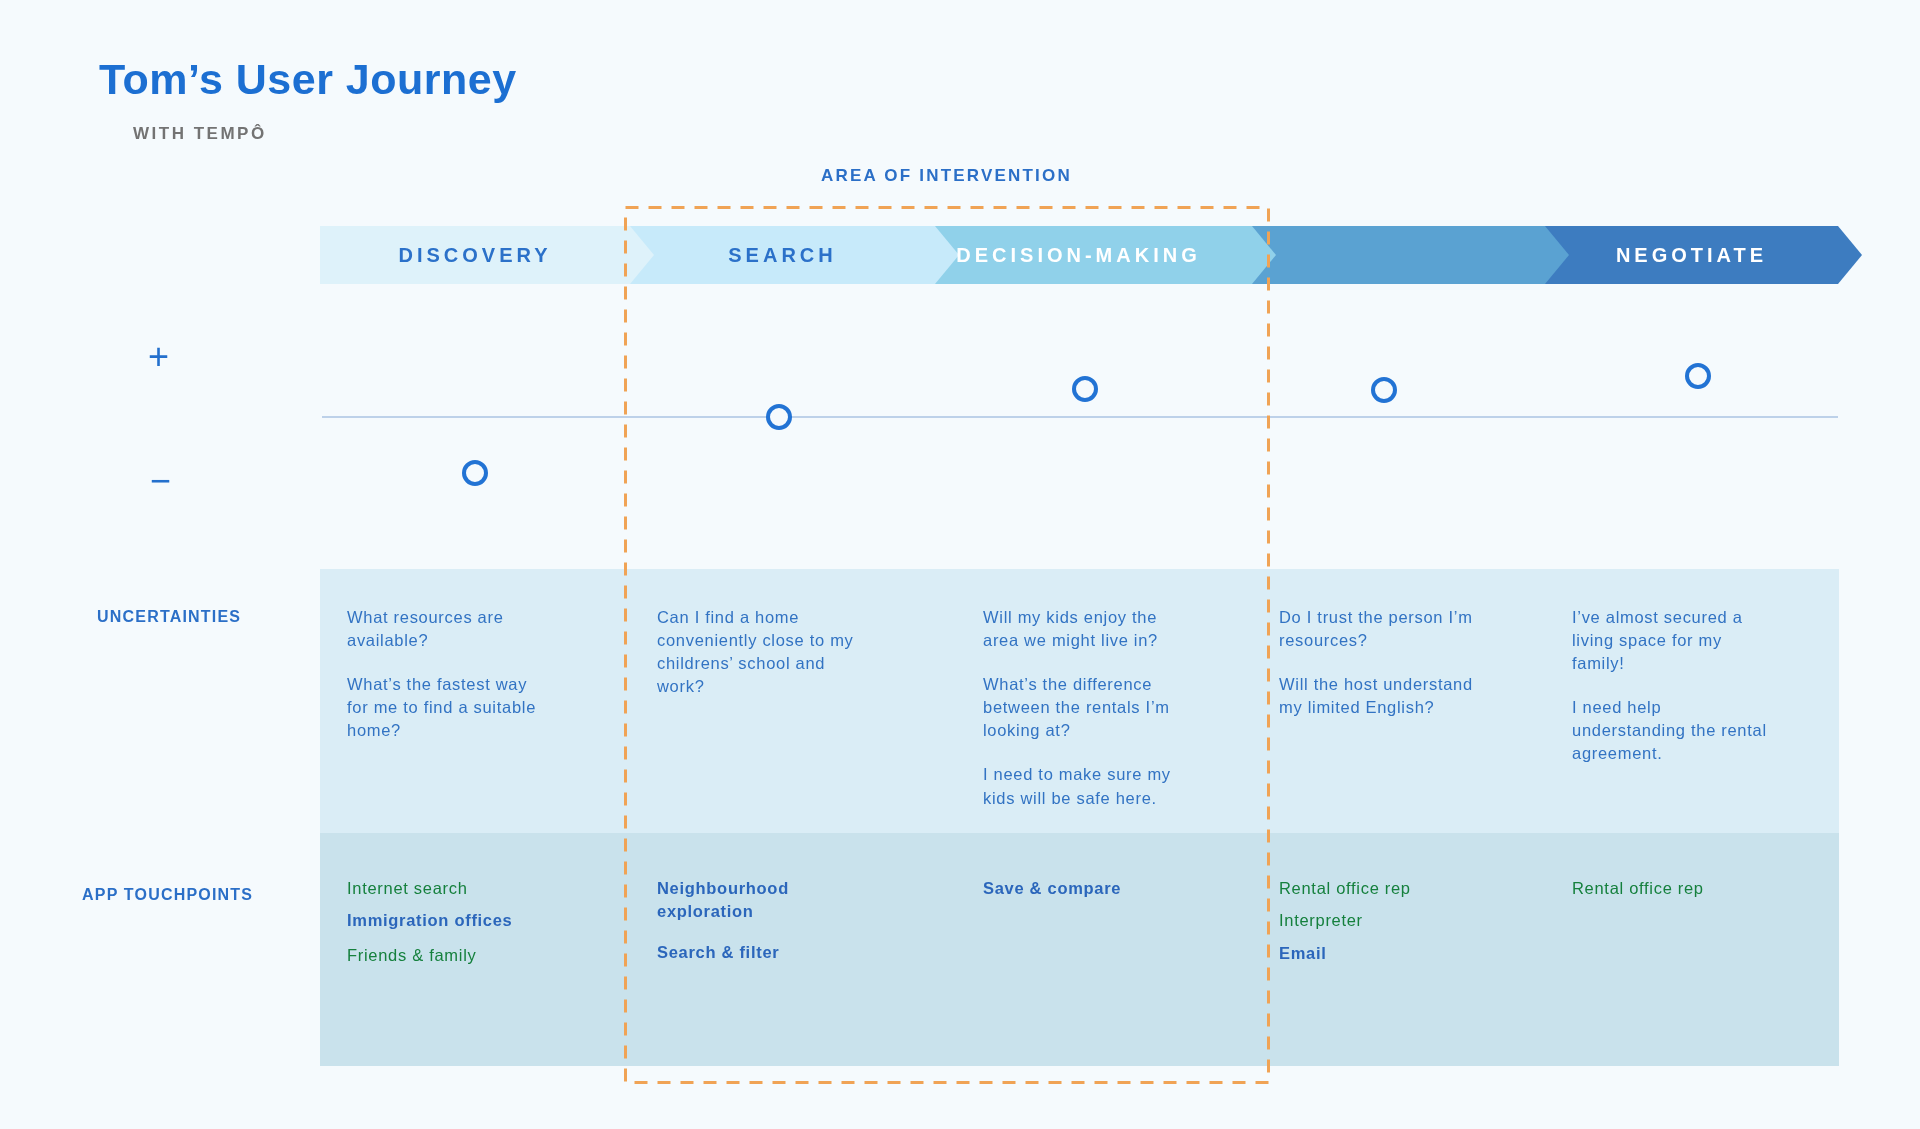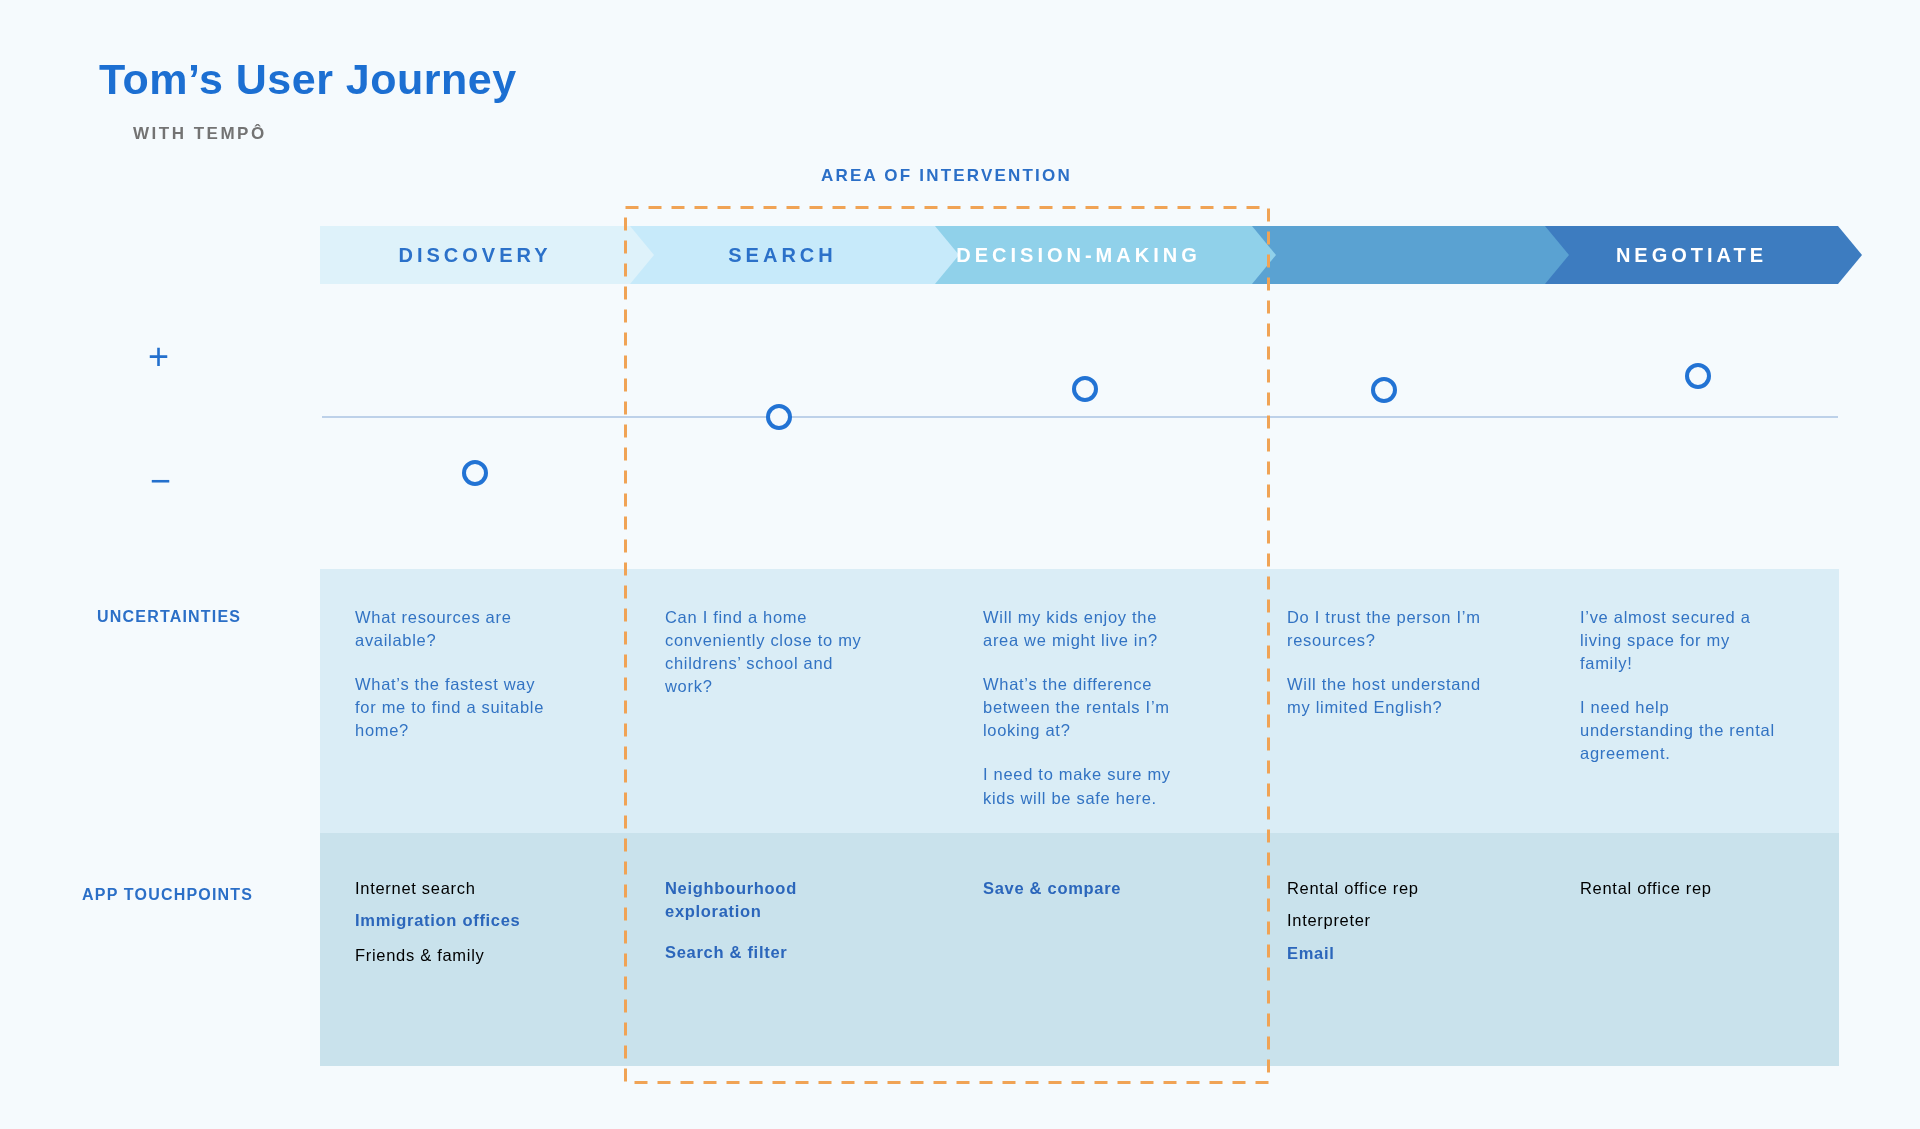--- a/index.html
+++ b/index.html
@@ -49,35 +49,35 @@
   .baseline{left:322px;top:416px;width:1516px;height:2px;background:#bdd1e9;}
   .sentiment-point{
     position:absolute;width:26px;height:26px;border-radius:50%;
     border:4px solid #2273d4;background:#f5fafd;box-sizing:border-box;z-index:10;
   }
 
   
   .uncertainties-band{left:320px;top:569px;width:1519px;height:264px;background:#daedf6;}
   .touchpoints-band{left:320px;top:833px;width:1519px;height:233px;background:#c9e2ec;}
   .band-columns{display:flex;width:100%;height:100%;}
-  .band-col{box-sizing:border-box;padding:37px 18px 0 35px;}
+  .band-col{box-sizing:border-box;padding:37px 18px 0 27px;}
   .bc-0{width:310px;}
   .bc-1{width:305px;}
   .bc-2{width:317px;padding-left:48px;}
   .bc-3{width:293px;}
   .bc-4{width:294px;}
   .touchpoints-band .band-col{padding-top:44px;}
 
   .u-text{
     margin:0 0 21px 0;max-width:205px;
     font-size:16.5px;line-height:1.4;color:#3273c3;letter-spacing:0.7px;
   }
   .tp-item{
     margin:0 0 9px 0;max-width:185px;
-    font-size:16.5px;line-height:1.42;color:#000000;letter-spacing:0.7px;
+    font-size:16.5px;line-height:1.42;color:#15803d;letter-spacing:0.7px;
   }
   .tp-item.bold{font-weight:700;color:#2b66bb;margin-bottom:11px;}
 
   
   .row-label{
     font-size:16px;font-weight:700;color:#2b6fc7;letter-spacing:1.2px;
   }
   .rl-uncertainties{left:97px;top:608px;}
   .rl-touchpoints{left:82px;top:886px;}
 </style>

